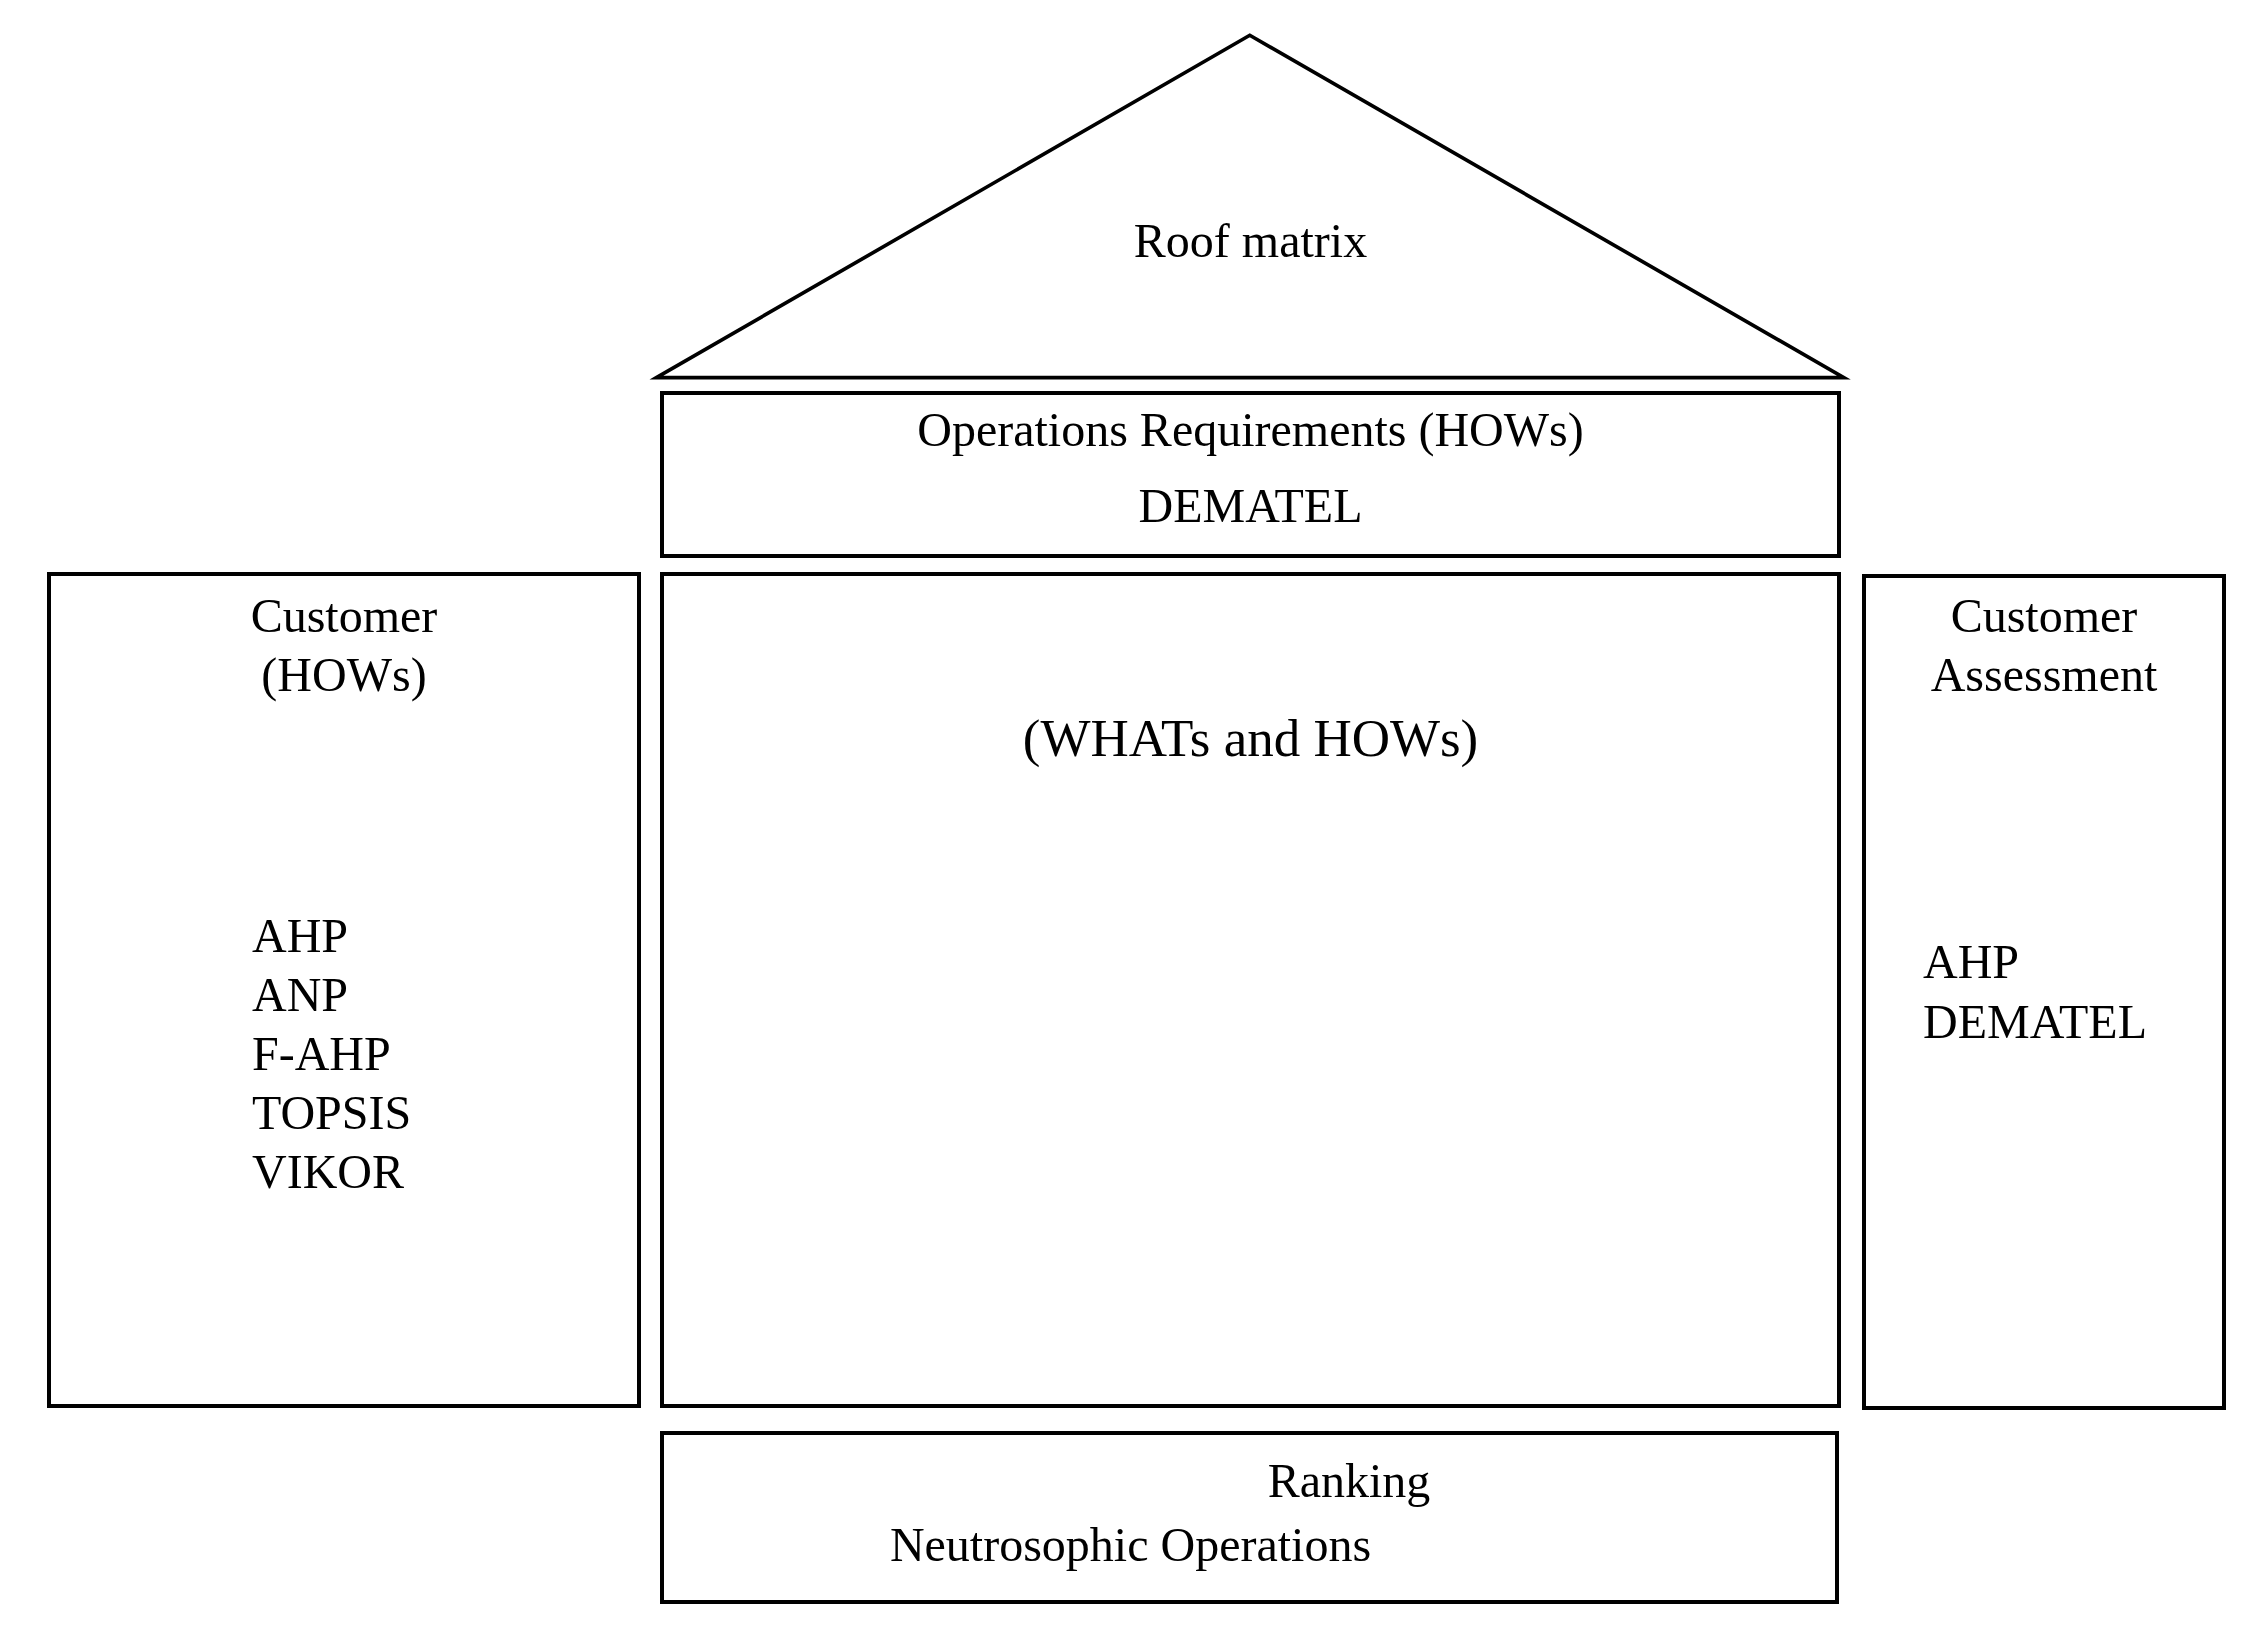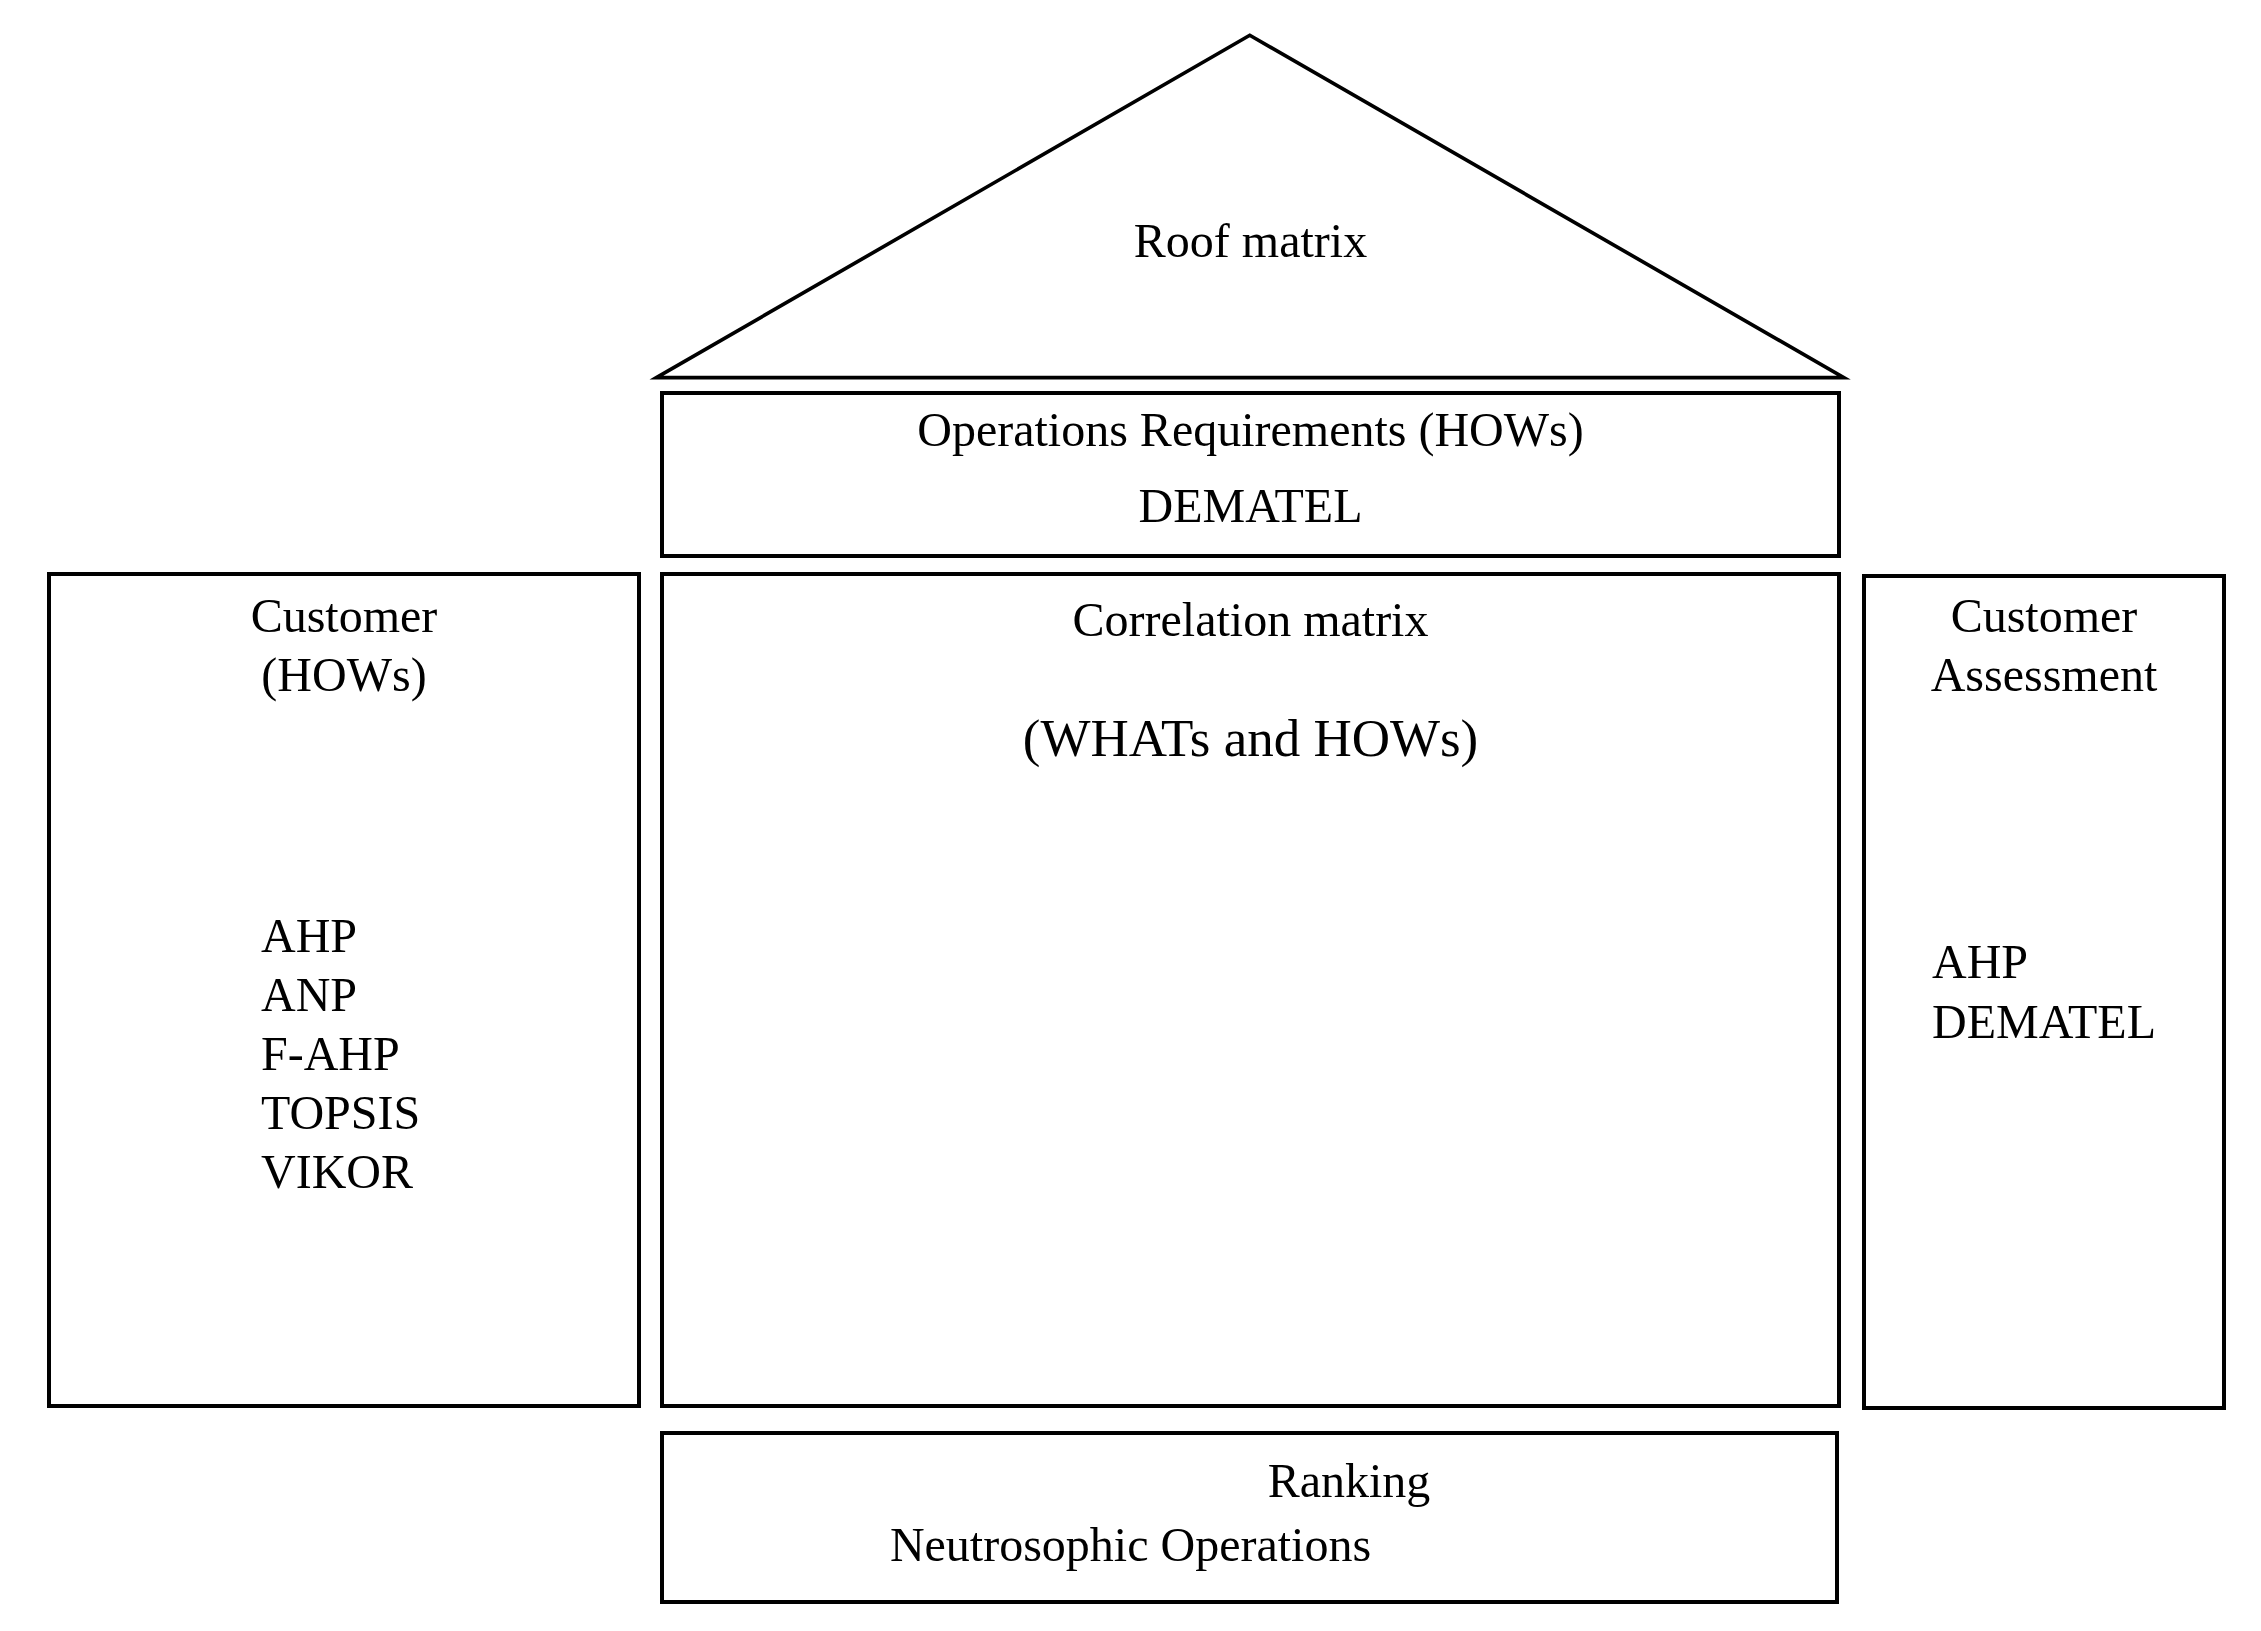--- a/index.html
+++ b/index.html
@@ -32,21 +32,21 @@
   .txt {
     position: absolute;
     font-size: 48px;
     line-height: 59px;
     text-align: center;
     white-space: nowrap;
   }
   .bold { font-weight: 400; }
   .left-align { text-align: left; }
   .subtitle { font-size: 53px; line-height: 61px; }
-  .list div { white-space: nowrap; margin-left: 9px; }
+  .list div { white-space: nowrap; }
 </style>
 </head>
 <body>
 
 <div class="canvas">
 
   <svg class="roof-svg" viewBox="0 0 3090 2230">
     <polygon points="897,516 1708,48 2520,516" fill="none" stroke="#000000" stroke-width="5"></polygon>
   </svg>
 
@@ -63,21 +63,20 @@
   </div>
   <div class="txt left-align list" style="left:252px; top:906px;">
     <div>AHP</div>
     <div>ANP</div>
     <div>F-AHP</div>
     <div>TOPSIS</div>
     <div>VIKOR</div>
   </div>
 
   <div class="box" style="left:660px; top:572px; width:1181px; height:836px;"></div>
-  <div class="txt bold" style="left:660px; top:590px; width:1181px;">Correlation matrix</div>
   <div class="txt bold subtitle" style="left:660px; top:708px; width:1181px;">(WHATs and HOWs)</div>
 
   <div class="box" style="left:1862px; top:574px; width:364px; height:836px;"></div>
   <div class="txt bold" style="left:1862px; top:586px; width:364px;">
     <div>Customer</div>
     <div>Assessment</div>
   </div>
   <div class="txt left-align list" style="left:1923px; top:932px; line-height:60px;">
     <div>AHP</div>
     <div>DEMATEL</div>

